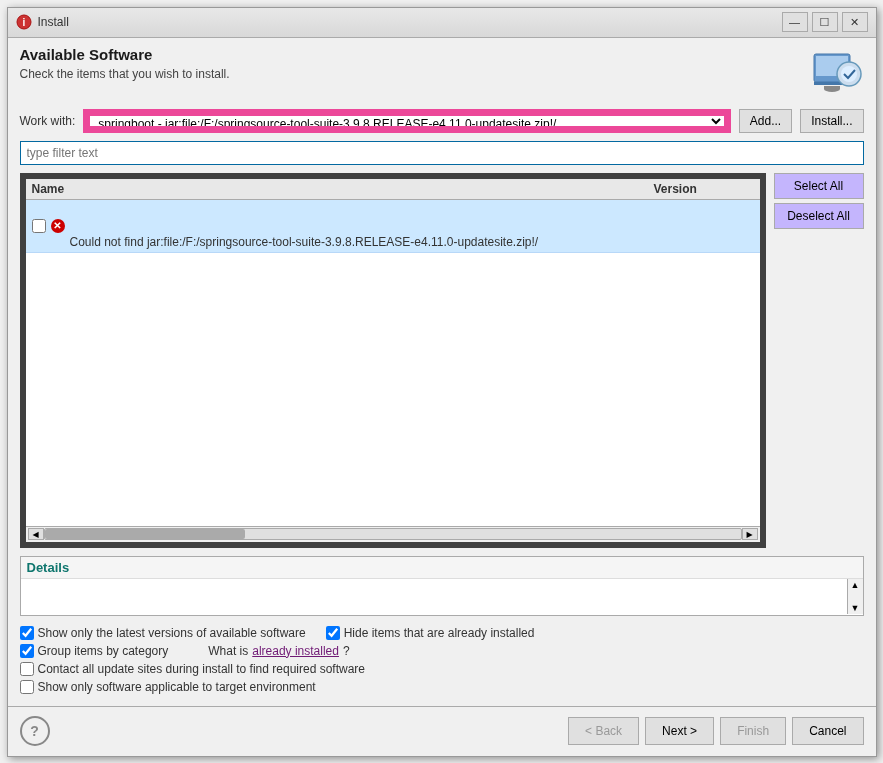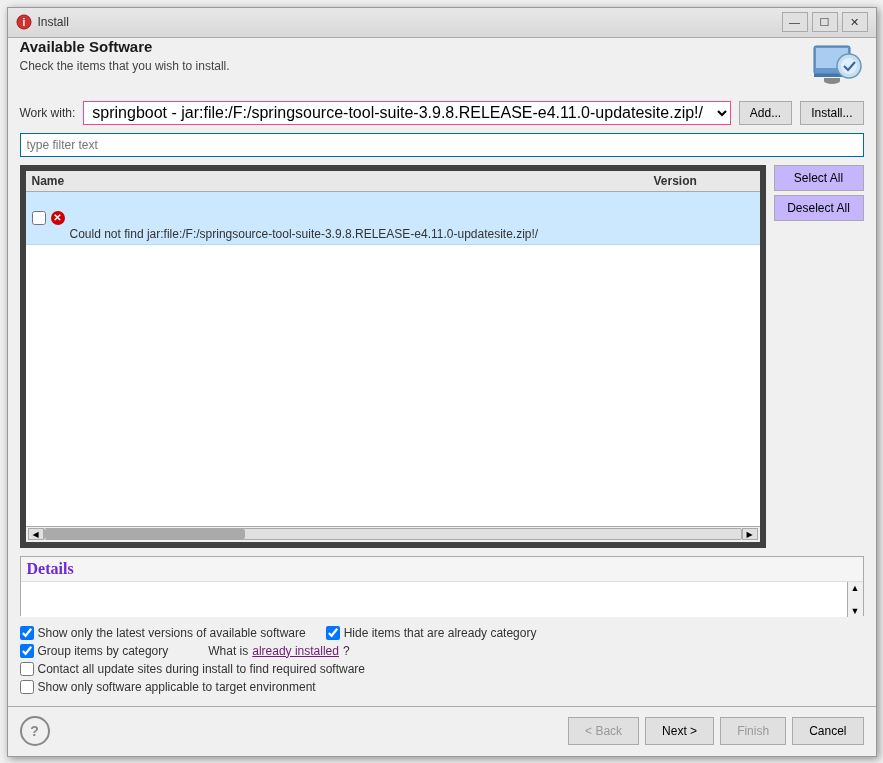--- a/index.html
+++ b/index.html
@@ -59,21 +59,21 @@
       display: flex;
       align-items: center;
       justify-content: center;
       font-size: 11px;
       color: #333;
     }
     .content {
       flex: 1;
       display: flex;
       flex-direction: column;
-      padding: 0 12px 0 12px;
+      padding: 8px 12px 0 12px;
       overflow: hidden;
       justify-content: space-between;
     }
     .header-section {
       display: flex;
       justify-content: space-between;
       align-items: flex-start;
       margin-bottom: 10px;
     }
     .header-left {}
@@ -262,27 +262,26 @@
       justify-content: center;
     }
     .details-section {
       margin-top: 8px;
       border: 1px solid #aaa;
       background: white;
       height: 60px;
       flex-shrink: 0;
     }
     .details-label {
-      font-size: 16px;
+      font-size: 13px;
       font-weight: bold;
-      color: #6d28d9;
+      color: #0f766e;
       padding: 3px 6px;
       border-bottom: 1px solid #ddd;
       background: #f5f5f5;
-      font-family: Liberation Serif, serif;
     }
     .details-body {
       height: 35px;
       display: flex;
       align-items: stretch;
     }
     .details-text-area {
       flex: 1;
       border: none;
       outline: none;
@@ -402,21 +401,21 @@
           <circle cx="40" cy="28" r="12" fill="#ccddee" stroke="#6699bb" stroke-width="1.5"></circle>
           <circle cx="40" cy="28" r="8" fill="#ddeeff"></circle>
           <path d="M35 28 L39 32 L46 24" stroke="#336699" stroke-width="2" fill="none"></path>
         </svg>
       </div>
     </div>
 
     <div class="work-with-row">
       <span class="work-with-label">Work with:</span>
       <div class="work-with-select-wrapper">
-        <select style="width:100%;height:24px;border:1px solid #ec4899;background:white;font-size:16px;padding:0 4px;">
+        <select style="width:100%;height:24px;border:7px solid #ec4899;background:white;font-size:12px;padding:0 4px;">
           <option>springboot - jar:file:/F:/springsource-tool-suite-3.9.8.RELEASE-e4.11.0-updatesite.zip!/</option>
         </select>
       </div>
       <button class="small-btn">Add...</button>
       <button class="small-btn">Install...</button>
     </div>
 
     <div class="filter-row">
       <input class="filter-input" type="text" placeholder="type filter text" style="">
     </div>
@@ -466,21 +465,21 @@
     </div>
 
     <div class="options-section">
       <div class="options-row">
         <div class="option-item">
           <input type="checkbox" id="opt1" checked="" style="">
           <label for="opt1">Show only the latest versions of available software</label>
         </div>
         <div class="option-item">
           <input type="checkbox" id="opt5" checked="" style="">
-          <label for="opt5">Hide items that are already category</label>
+          <label for="opt5">Hide items that are already installed</label>
         </div>
       </div>
       <div class="options-row">
         <div class="option-item">
           <input type="checkbox" id="opt2" checked="" style="">
           <label for="opt2">Group items by category</label>
         </div>
         <div class="option-item" style="padding-left:20px;">
           <span>What is </span>
           <a class="link">already installed</a>

